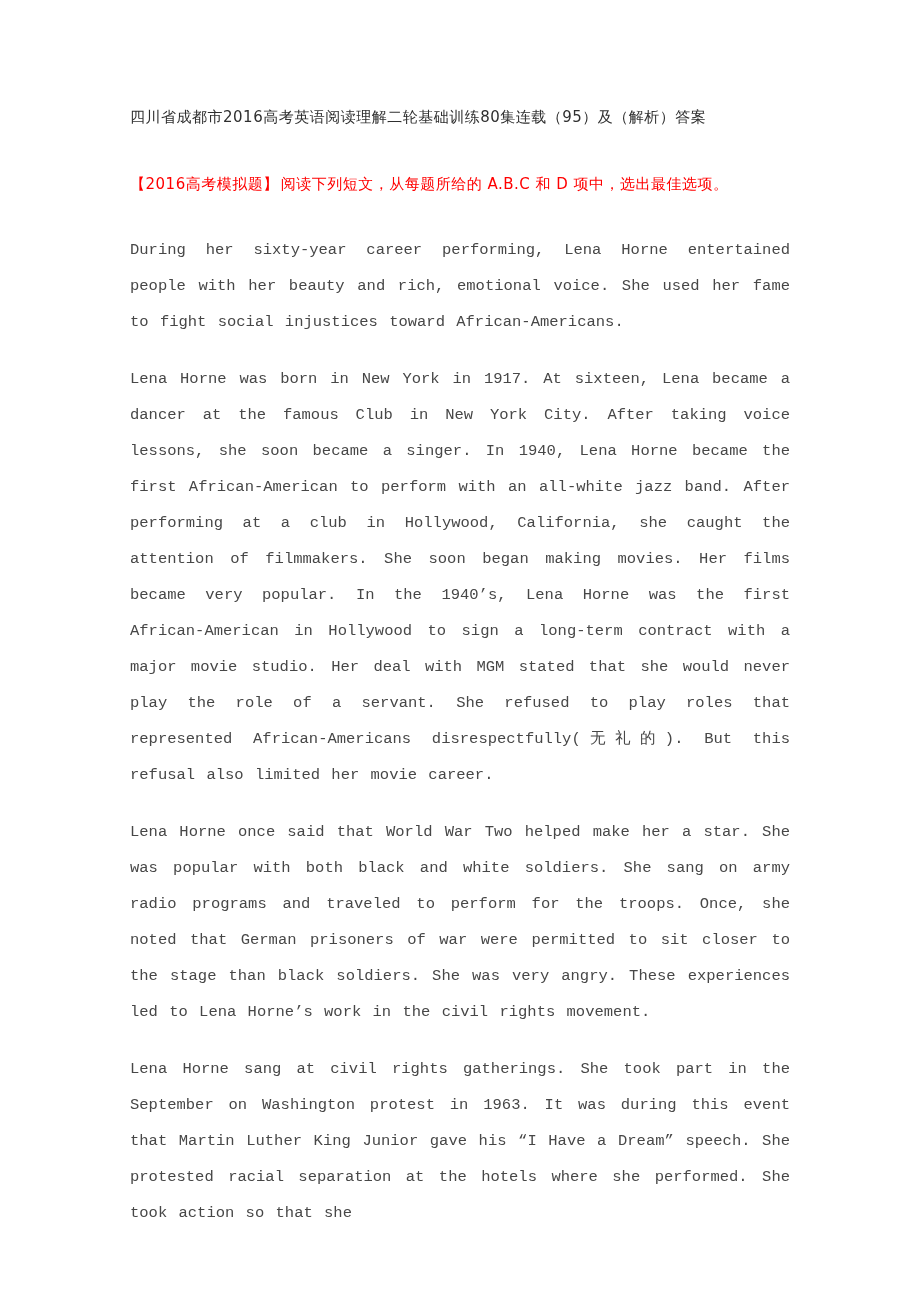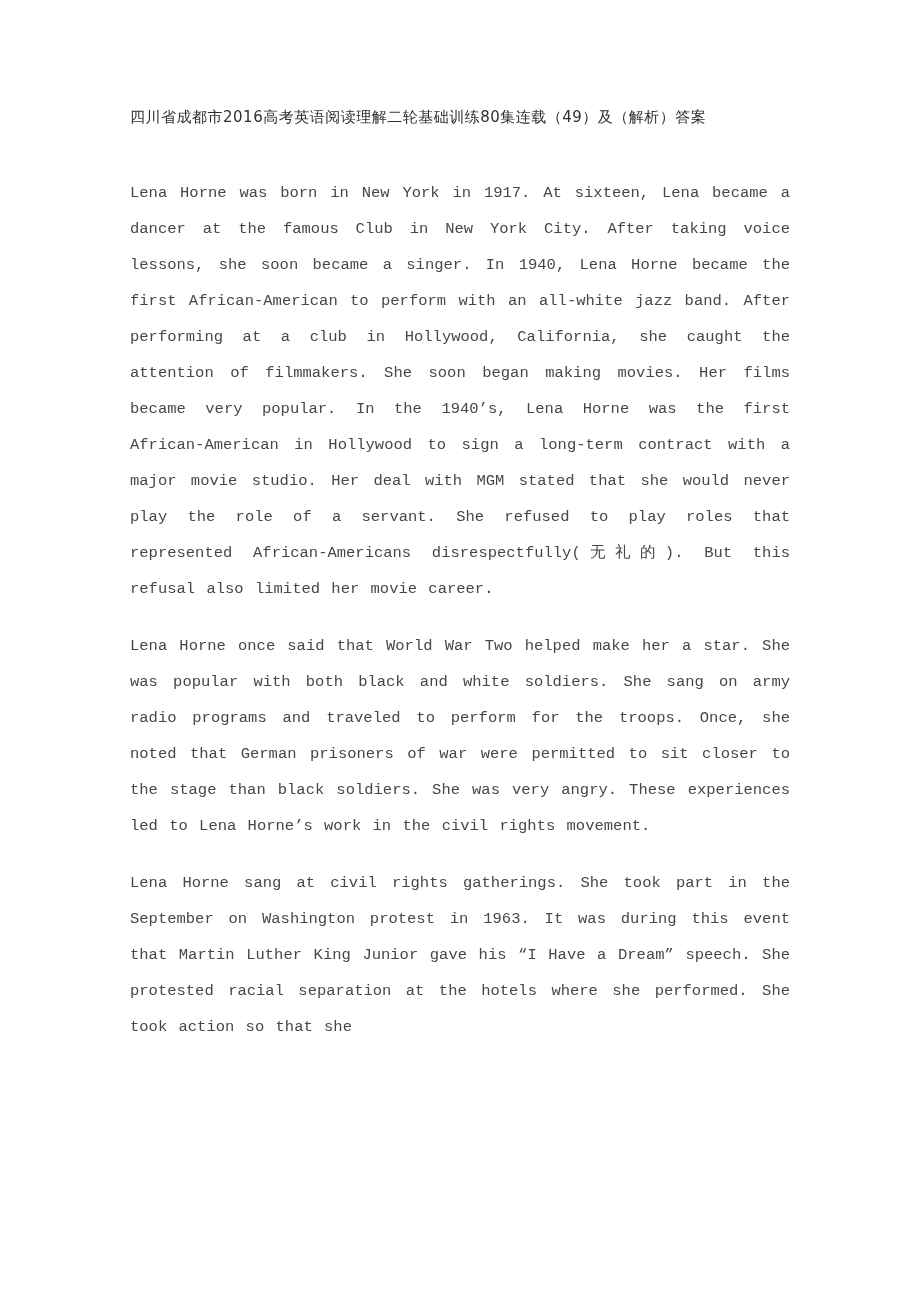--- a/index.html
+++ b/index.html
@@ -43,22 +43,26 @@
     margin-bottom: 21px;
     word-spacing: 2px;
   }
   .article p:last-child { margin-bottom: 0; }
 </style>
 </head>
 <body>
 
 <div class="page">
 
-  <div class="doc-title">四川省成都市2016高考英语阅读理解二轮基础训练80集连载（49）及（解析）答案</div>
+  <div class="doc-title">四川省成都市2016高考英语阅读理解二轮基础训练80集连载（95）及（解析）答案</div>
 
+  <div class="instruction">
+    <span class="tag">【2016高考模拟题】</span><span>阅读下列短文，从每题所给的 A.B.C 和 D 项中，选出最佳选项。</span>
+  </div>
 
   <div class="article">
+    <p>During her sixty-year career performing, Lena Horne entertained people with her beauty and rich, emotional voice. She used her fame to fight social injustices toward African-Americans.</p>
     <p>Lena Horne was born in New York in 1917. At sixteen, Lena became a dancer at the famous Club in New York City. After taking voice lessons, she soon became a singer. In 1940, Lena Horne became the first African-American to perform with an all-white jazz band. After performing at a club in Hollywood, California, she caught the attention of filmmakers. She soon began making movies. Her films became very popular. In the 1940’s, Lena Horne was the first African-American in Hollywood to sign a long-term contract with a major movie studio. Her deal with MGM stated that she would never play the role of a servant. She refused to play roles that represented African-Americans disrespectfully(无礼的). But this refusal also limited her movie career.</p>
     <p>Lena Horne once said that World War Two helped make her a star. She was popular with both black and white soldiers. She sang on army radio programs and traveled to perform for the troops. Once, she noted that German prisoners of war were permitted to sit closer to the stage than black soldiers. She was very angry. These experiences led to Lena Horne’s work in the civil rights movement.</p>
     <p>Lena Horne sang at civil rights gatherings. She took part in the September on Washington protest in 1963. It was during this event that Martin Luther King Junior gave his “I Have a Dream” speech. She protested racial separation at the hotels where she performed. She took action so that she</p>
   </div>
 
 </div>
 
 </body></html>

